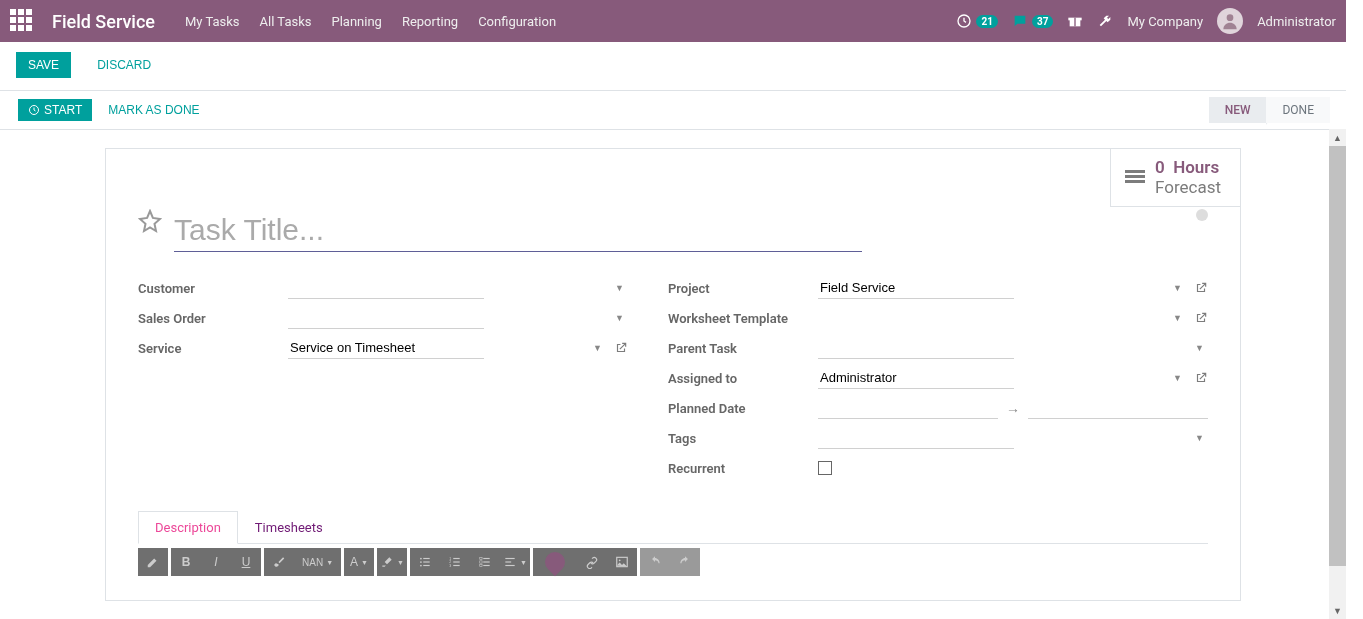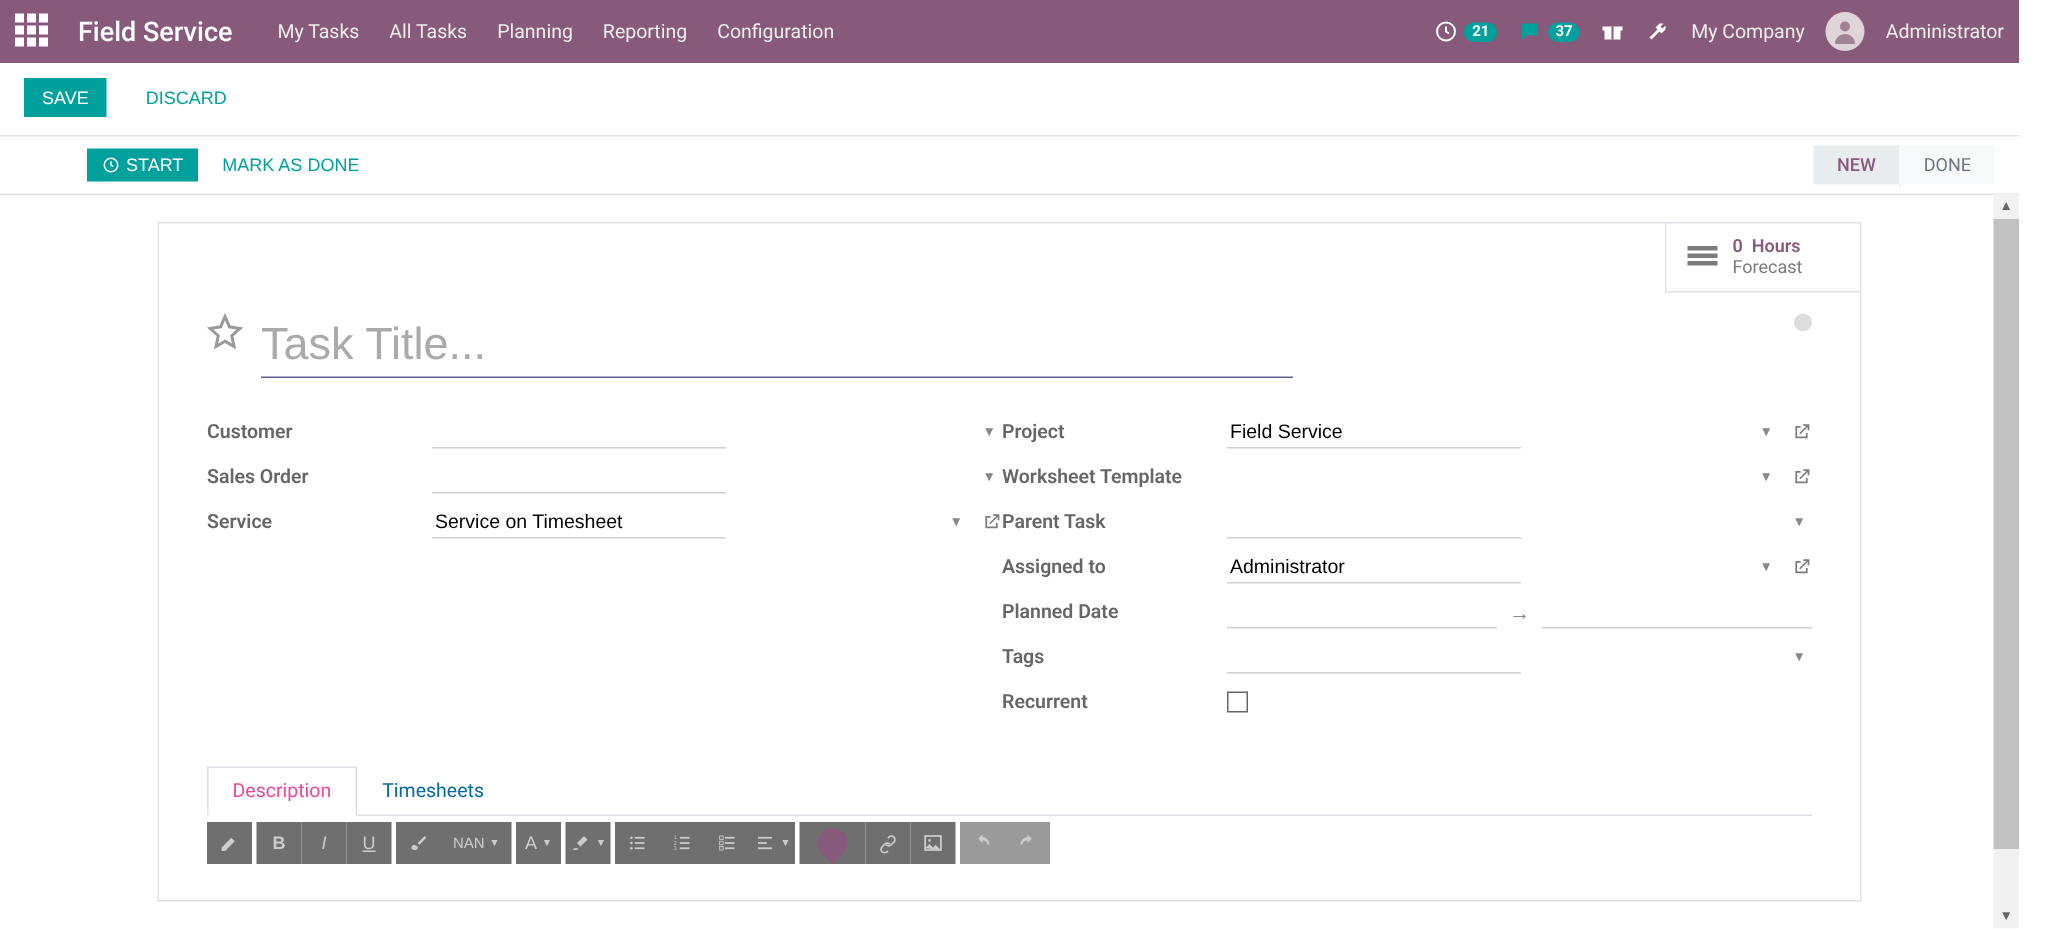--- a/index.html
+++ b/index.html
@@ -26,60 +26,60 @@
 .bc-parent { color: #00a09d; cursor: pointer; }
 .bc-sep { color: #888; margin: 0 6px; }
 .bc-current { color: #888; }
 .cp-buttons { display: flex; gap: 22px; }
 .btn-primary { background: #00a09d; color: #fff; border: none; padding: 6px 12px; font-size: 12px; font-weight: 500; cursor: pointer; text-transform: uppercase; }
 .btn-link { background: none; border: none; color: #00a09d; font-size: 12px; font-weight: 500; cursor: pointer; text-transform: uppercase; padding: 6px 4px; }
 
 
 .statusbar { display: flex; align-items: center; justify-content: space-between; padding: 6px 16px 6px 18px; border-bottom: 1px solid #dee2e6; }
 .statusbar-left { display: flex; gap: 12px; align-items: center; }
-.btn-start { background: #00a09d; color: #fff; border: none; padding: 4px 10px; font-size: 12px; cursor: pointer; display: flex; align-items: center; gap: 4px; margin-left: 40px; }
+.btn-start { background: #00a09d; color: #fff; border: none; padding: 4px 10px; font-size: 12px; cursor: pointer; display: flex; align-items: center; gap: 4px; }
 .statusbar-right { display: flex; }
 .status-step { padding: 6px 16px; font-size: 12px; color: #6c757d; background: #f8f9fa; position: relative; }
 .status-step.active { background: #e9ecef; color: #875a7b; font-weight: 500; }
 .status-step.active::after { content: ''; position: absolute; right: -10px; top: 0; border-left: 10px solid #e9ecef; border-top: 14px solid transparent; border-bottom: 14px solid transparent; }
 
 
 .form-container { padding: 18px 0; display: flex; justify-content: center; background: #fff; }
 .sheet { width: 1136px; border: 1px solid #dee2e6; background: #fff; position: relative; }
 .stat-box { position: absolute; top: 0; right: 0; border-left: 1px solid #dee2e6; border-bottom: 1px solid #dee2e6; padding: 8px 14px; display: flex; align-items: center; gap: 10px; cursor: pointer; width: 130px; }
 .stat-icon { width: 20px; height: 14px; }
 .stat-icon span { display: block; height: 3px; background: #7c7c7c; margin-bottom: 2px; }
-.stat-text { font-size: 12px; color: #7c7c7c; line-height: 1.2; }
+.stat-text { font-size: 17px; color: #7c7c7c; line-height: 1.2; }
 .stat-text b { color: #875a7b; font-weight: 600; }
 
 .sheet-body { padding: 60px 32px 24px; }
 .title-row { display: flex; align-items: flex-start; gap: 12px; margin-bottom: 24px; position: relative; }
 .star-icon { width: 24px; height: 24px; fill: none; stroke: #999; stroke-width: 2; cursor: pointer; }
 .title-input { flex: 0 0 688px; border: none; border-bottom: 1px solid #5f5e97; font-size: 30px; padding: 4px 0; outline: none; color: #333; }
 .title-input::placeholder { color: #aaa; font-weight: 300; }
 .kanban-dot { width: 12px; height: 12px; border-radius: 50%; background: #ddd; position: absolute; right: 0; cursor: pointer; }
 
-.form-grid { display: flex; }
+.form-grid { display: flex; gap: 40px; }
 .form-col { flex: 1; }
 .form-row { display: flex; align-items: center; margin-bottom: 6px; min-height: 24px; }
 .form-label { width: 150px; font-size: 13px; font-weight: 600; color: #666; }
 .form-field { flex: 1; position: relative; display: flex; align-items: center; gap: 8px; }
 .m2o { flex: 1; border: none; border-bottom: 1px solid #d0d0d0; padding: 3px 18px 3px 2px; font-size: 13px; outline: none; background: transparent; }
 .caret { position: absolute; right: 4px; top: 50%; transform: translateY(-50%); font-size: 9px; color: #888; pointer-events: none; }
 .ext-link { width: 14px; height: 14px; cursor: pointer; color: #7c7c7c; flex-shrink: 0; }
 .ext-link svg { width: 100%; height: 100%; fill: currentColor; }
 .m2o-wrap { flex: 1; position: relative; }
 .date-range { display: flex; align-items: center; gap: 8px; flex: 1; }
 .date-input { flex: 1; border: none; border-bottom: 1px solid #d0d0d0; padding: 3px 2px; font-size: 13px; outline: none; }
 .arrow-icon { color: #888; font-size: 14px; }
 .checkbox { width: 14px; height: 14px; border: 1px solid #666; cursor: pointer; }
 
 
 .tabs { display: flex; border-bottom: 1px solid #dee2e6; margin-top: 24px; }
-.tab { padding: 8px 16px; font-size: 13px; color: #0369a1; border: 1px solid transparent; cursor: pointer; position: relative; top: 1px; }
+.tab { padding: 8px 16px; font-size: 13px; color: #701a75; border: 1px solid transparent; cursor: pointer; position: relative; top: 1px; }
 .tab.active { color: #ec4899; border: 1px solid #dee2e6; border-bottom-color: #fff; background: #fff; }
 
 
 .editor-toolbar { display: flex; gap: 3px; margin-top: 4px; }
 .tb-group { display: flex; }
 .tb-btn { width: 30px; height: 28px; background: #6f6f6f; color: #ccc; border: none; display: flex; align-items: center; justify-content: center; font-size: 12px; cursor: pointer; }
 .tb-btn.wide { width: auto; padding: 0 8px; font-size: 10px; }
 .tb-btn.light { background: #9a9a9a; }
 .tb-btn svg { width: 14px; height: 14px; fill: #ccc; }
 .tb-btn .caret-sm { font-size: 7px; margin-left: 3px; }

